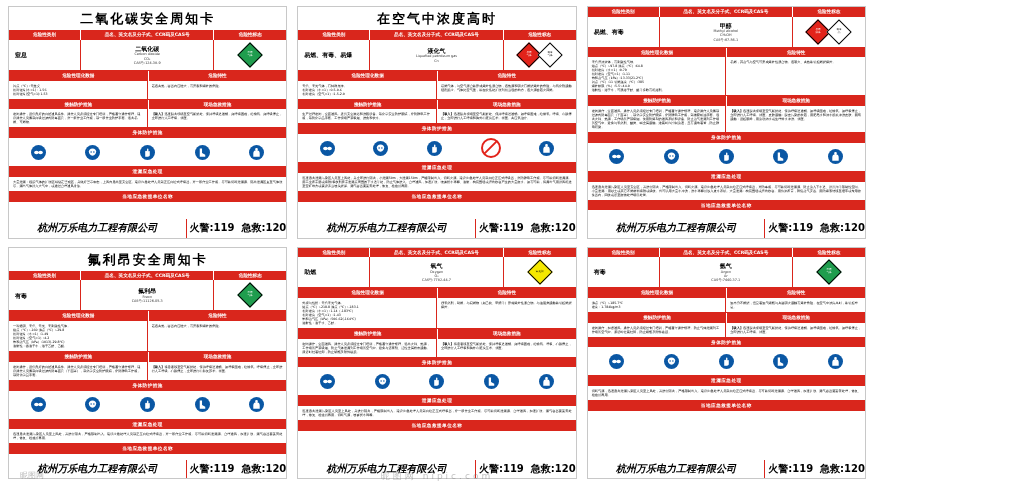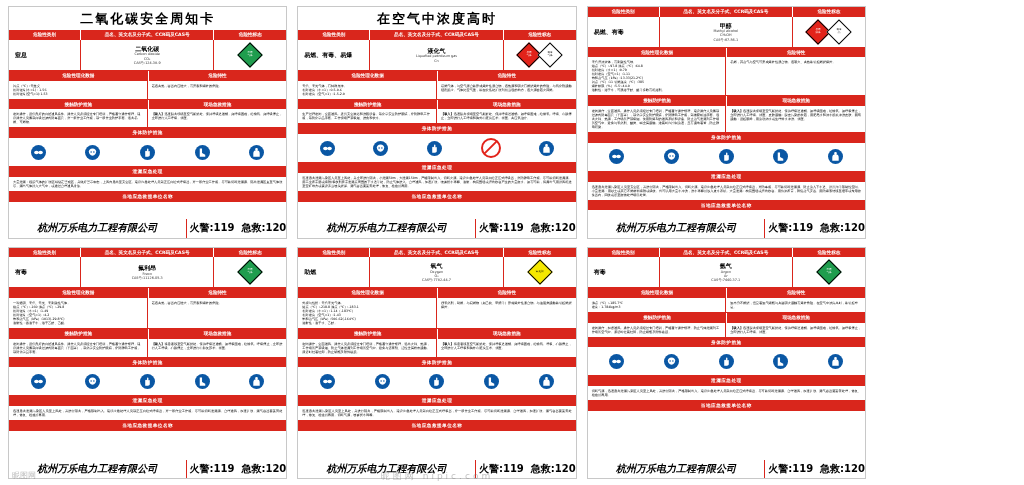--- a/index.html
+++ b/index.html
@@ -38,21 +38,21 @@
   .ppe{display:flex;align-items:center;justify-content:space-around;padding:3px 2px;border-bottom:1px solid #d9261c;min-height:22px;}
   .ppe-icon{width:15px;height:15px;border-radius:50%;background:#0a57a4;display:flex;align-items:center;justify-content:center;}
   .ppe-icon svg{width:11px;height:11px;}
   .ban-icon{width:16px;height:16px;border-radius:50%;border:2px solid #e2231a;position:relative;background:#fff;display:inline-block;}
   .ban-icon:after{content:"";position:absolute;left:-1px;top:6px;width:18px;height:2px;background:#e2231a;transform:rotate(-45deg);}
   .footer{display:flex;align-items:center;margin-top:auto;}
   .footer .company{flex:1;text-align:center;font-size:10px;font-weight:bold;color:#000;padding:3px 0;font-style:italic;}
   .footer .phone{flex:0 0 36%;text-align:right;font-size:10px;font-weight:bold;color:#000;padding:3px 0;border-left:1px solid #d9261c;}
   .emerg{padding:3px 4px;font-size:3.2px;border-bottom:1px solid #d9261c;text-align:justify;color:#000;}
   .wm{position:absolute;left:0;bottom:2px;width:100%;text-align:center;color:rgba(120,120,120,.45);font-size:9px;letter-spacing:3px;pointer-events:none;}
-  .wm2{position:absolute;left:12px;bottom:4px;color:rgba(120,120,120,.5);font-size:8px;}
+  .wm2{position:absolute;left:20px;bottom:4px;color:rgba(120,120,120,.5);font-size:8px;}
 </style>
 </head>
 <body>
 
 <div class="sheet">
   <div class="grid" id="grid">
       <div class="card">
         <div class="title">二氧化碳安全周知卡</div>
         <div class="hdr3">
           <div class="c1">危险性类别</div>
@@ -278,20 +278,21 @@
         </div>
         <div class="redbar">泄漏应急处理</div>
         <div class="emerg">迅速撤离泄漏污染区人员至安全区，并进行隔离，严格限制出入。切断火源。建议应急处理人员戴自给正压式呼吸器，穿防毒服。尽可能切断泄漏源。防止流入下水道、排洪沟等限制性空间。小量泄漏：用砂土或其它不燃材料吸附或吸收。也可以用大量水冲洗，洗水稀释后放入废水系统。大量泄漏：构筑围堤或挖坑收容。用泡沫覆盖，降低蒸气灾害。用防爆泵转移至槽车或专用收集器内，回收或运至废物处理场所处置。</div>
         <div class="redbar">当地应急救援单位名称</div>
         <div class="footer">
           <div class="company">杭州万乐电力工程有限公司</div>
           <div class="phone">火警:119&nbsp;&nbsp;急救:120</div>
         </div>
       </div>
       <div class="card">
+        <div class="title">氟利昂安全周知卡</div>
         <div class="hdr3">
           <div class="c1">危险性类别</div>
           <div class="c2">品名、英文名及分子式、CCR码及CAS号</div>
           <div class="c3">危险性标志</div>
         </div>
         <div class="row3">
           <div class="c1">有毒</div>
           <div class="c2">
             <div class="cname">氟利昂</div>
             <div class="cen">Freon</div>

